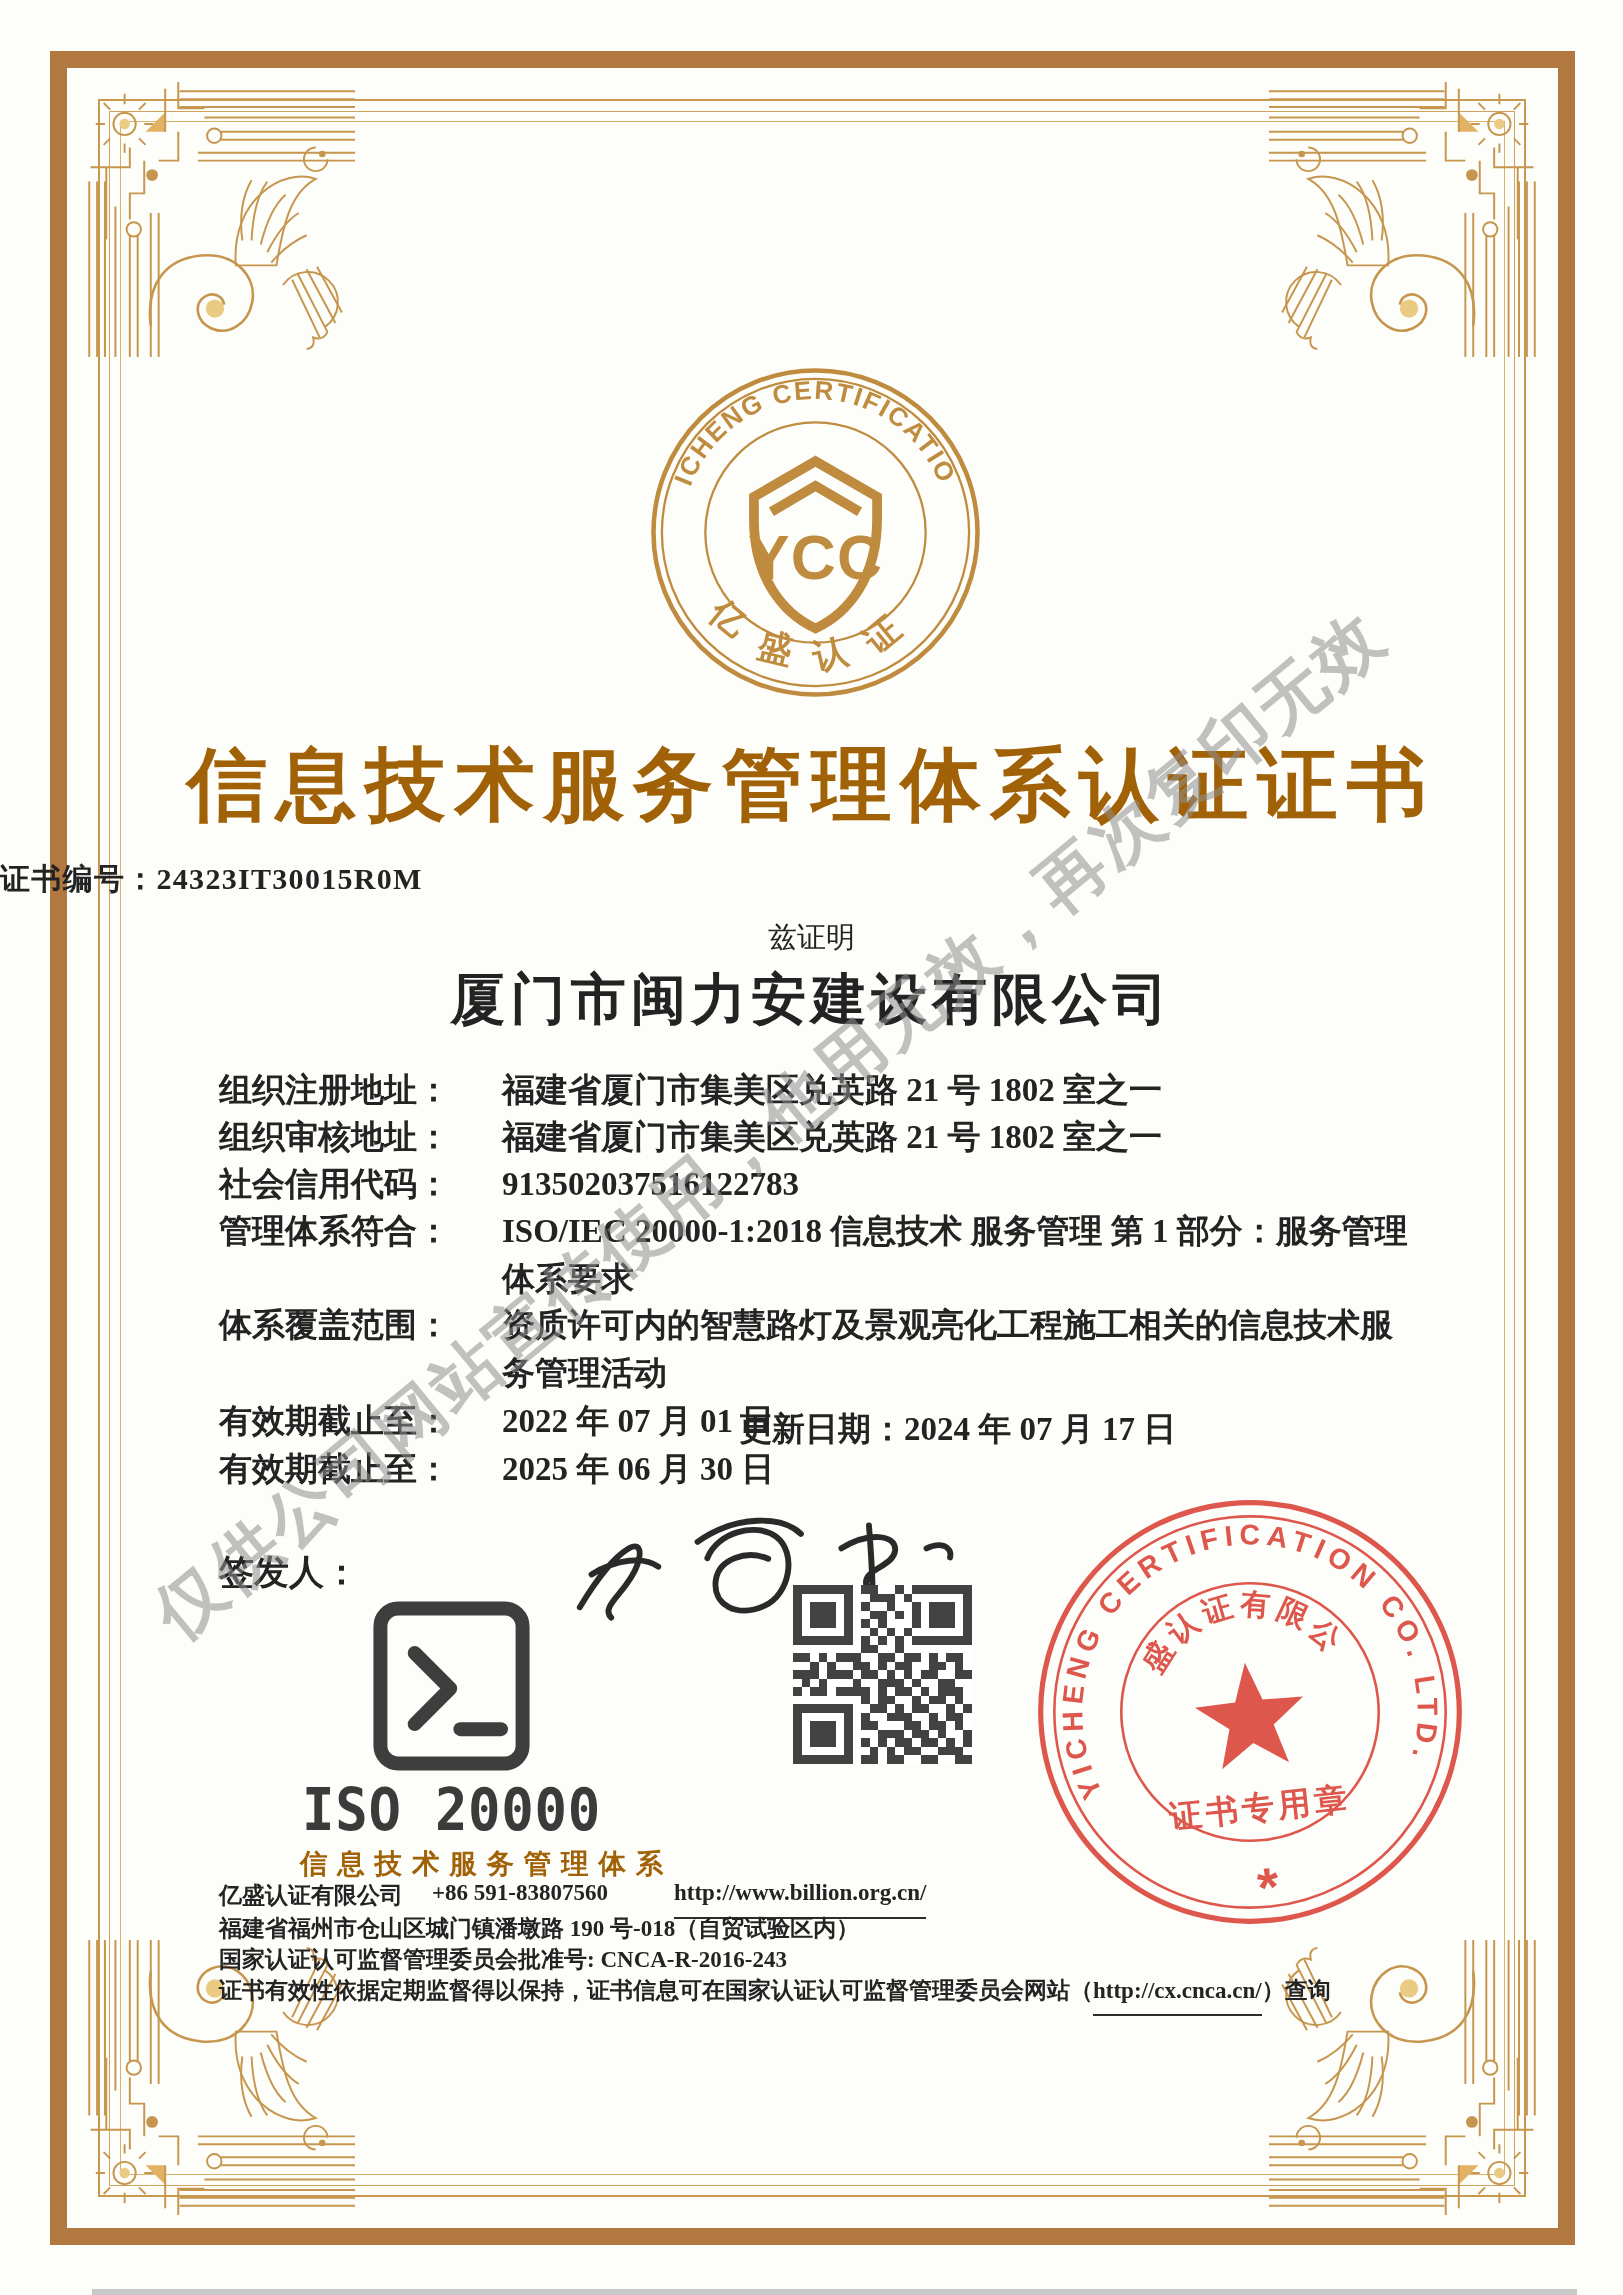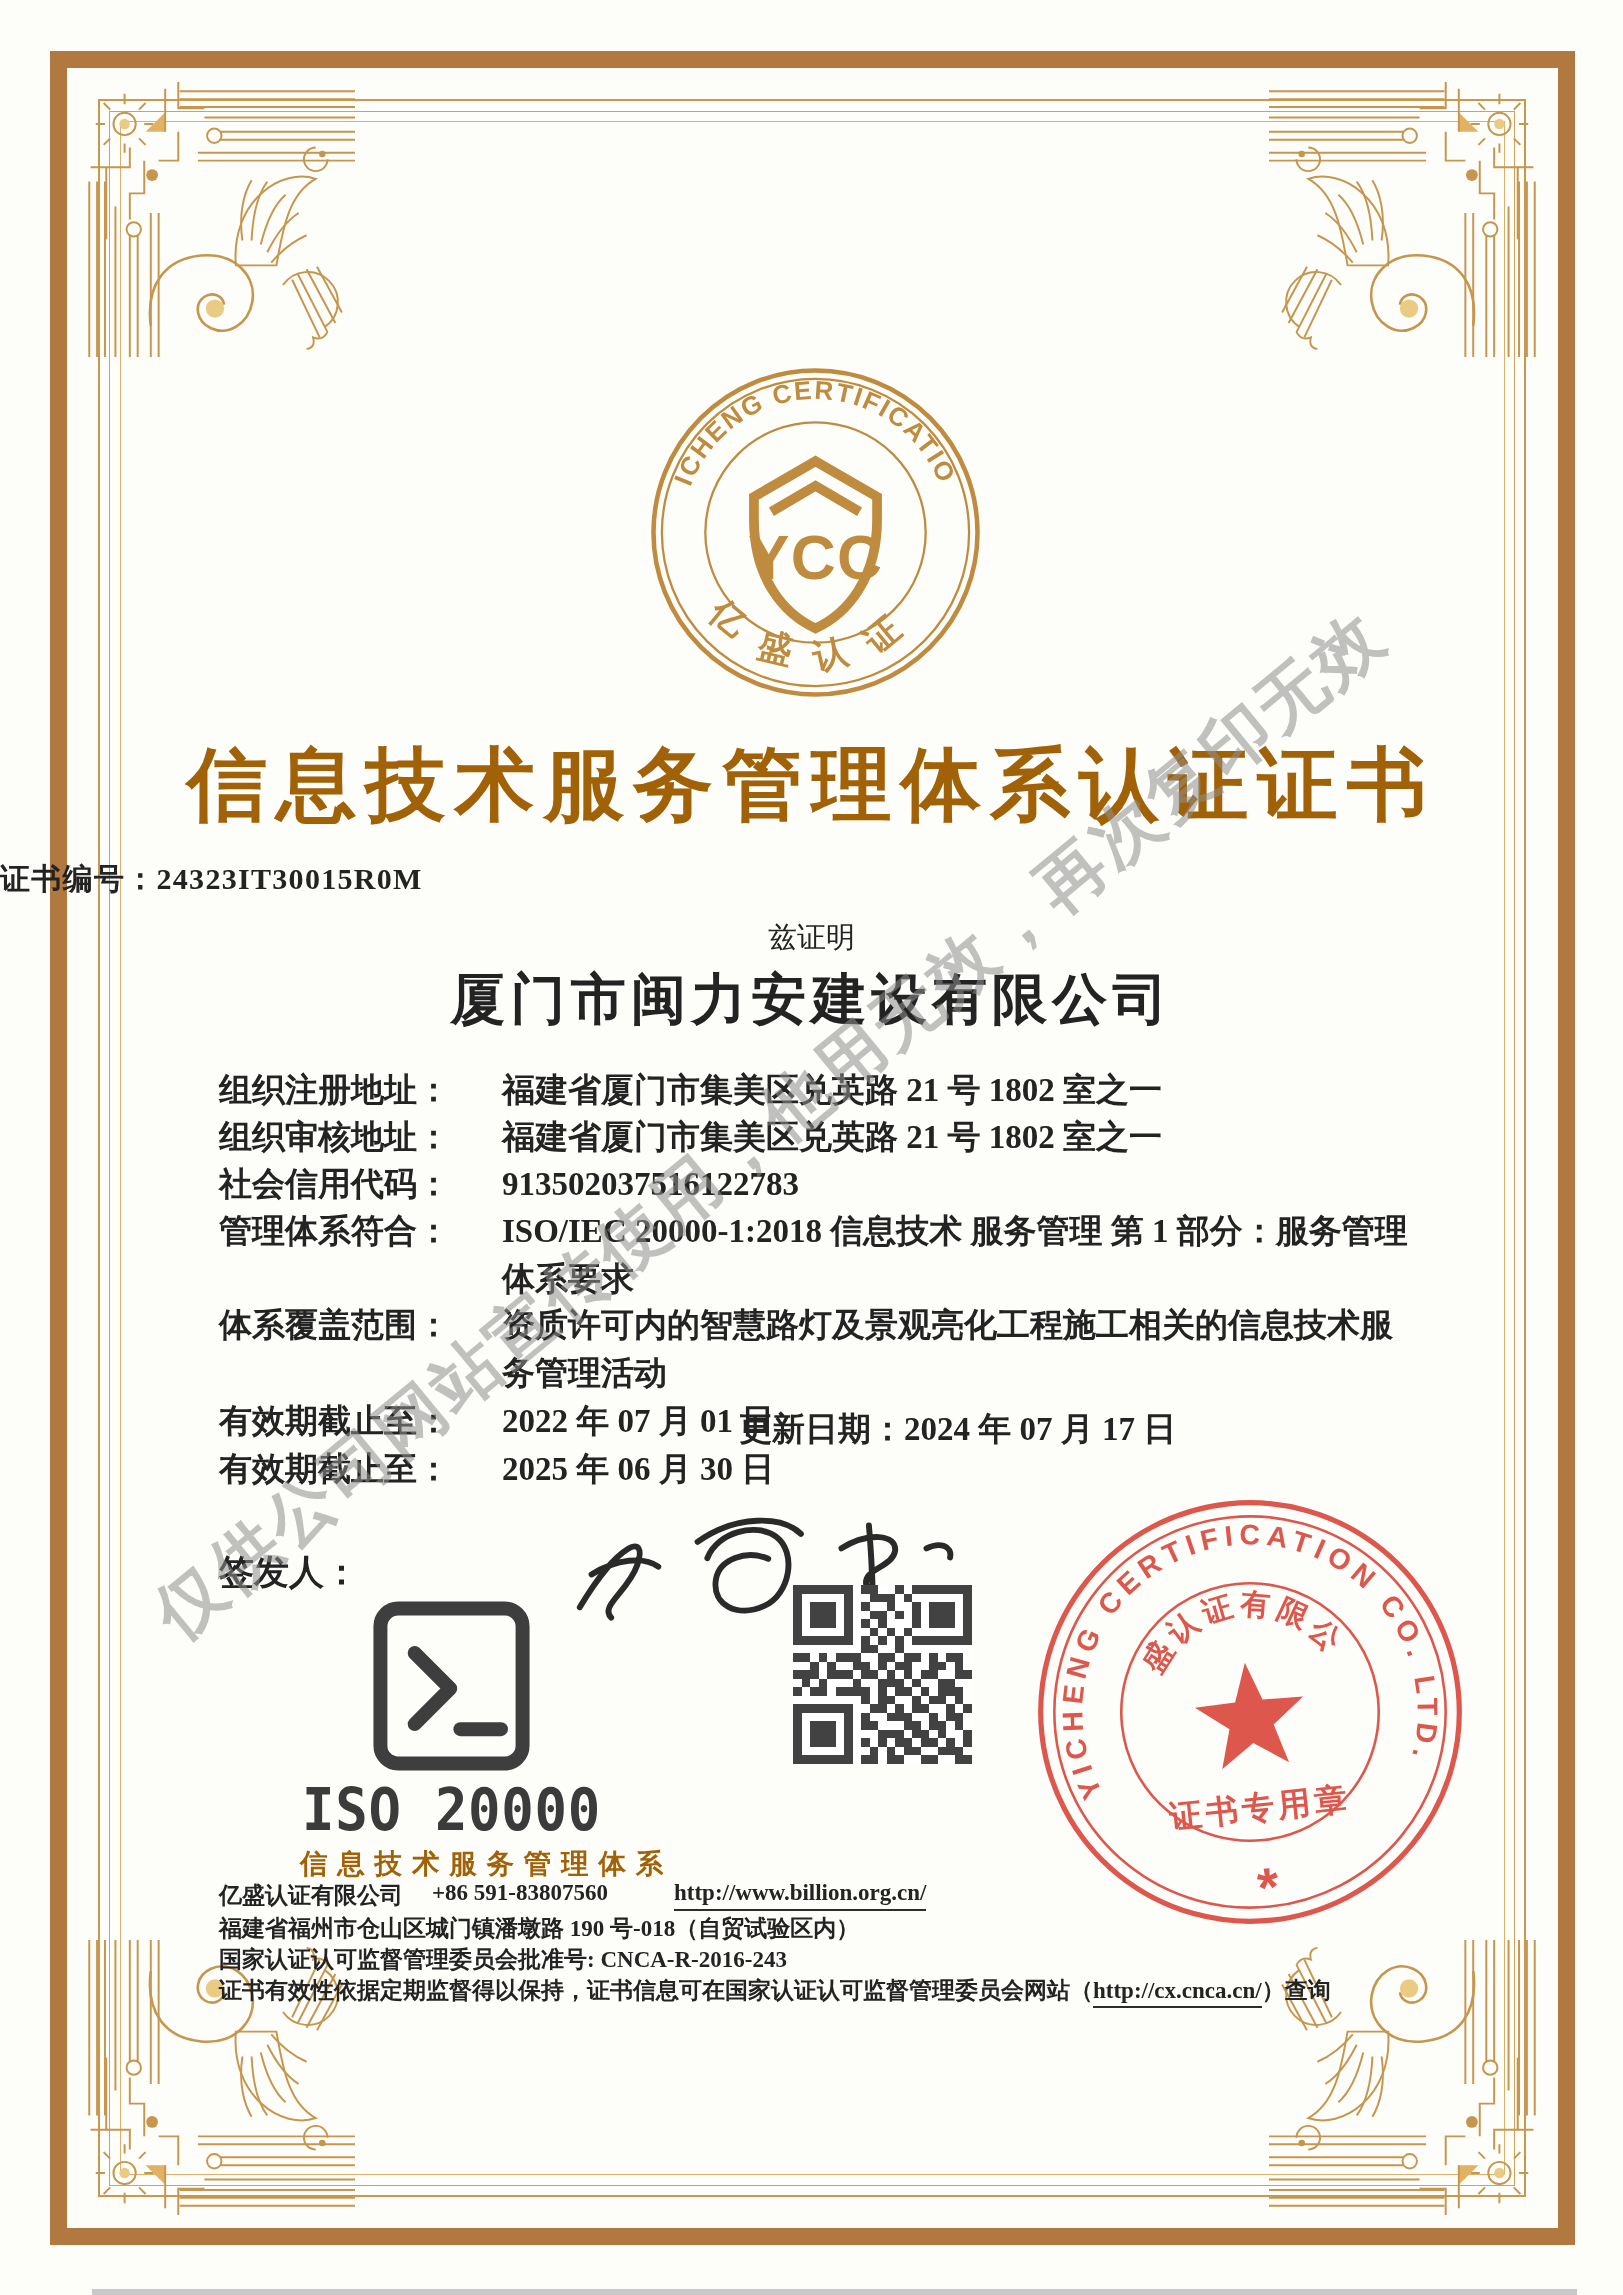--- a/index.html
+++ b/index.html
@@ -52,21 +52,21 @@
       display:grid;grid-template-columns:repeat(21,1fr);grid-template-rows:repeat(21,1fr);}
   .qm{background:transparent;} .qm.on{background:#424242;}
   
   .stamp{position:absolute;left:1029px;top:1491px;width:442px;height:442px;opacity:.92;
      mix-blend-mode:multiply;transform:rotate(-6deg);z-index:6;}
   
   .foot{position:absolute;left:219px;width:1231px;font-weight:bold;font-size:23px;white-space:nowrap;}
   .fo1{top:1880px;height:33px;}
   .fo1 .seg1{position:absolute;left:0;} .fo1 .seg2{position:absolute;left:213px;} .fo1 .seg3{position:absolute;left:455px;}
   .fo2{top:1913px;} .fo3{top:1944px;} .fo4{top:1975px;}
-  .u{border-bottom:2px solid #2c2c2c;padding-bottom:3px;}
+  .u{border-bottom:2px solid #2c2c2c;padding-bottom:11px;}
   .hidden-defs{position:absolute;width:0;height:0;overflow:hidden;}
 </style>
 </head>
 <body>
 
 <svg class="hidden-defs" xmlns="http://www.w3.org/2000/svg">
   <defs>
     <g id="flourish" stroke="#c6964e" fill="none" stroke-width="3">
       <circle cx="88" cy="84" r="17"></circle>
       <circle cx="88" cy="84" r="8" fill="#eacb84" stroke="none"></circle>

